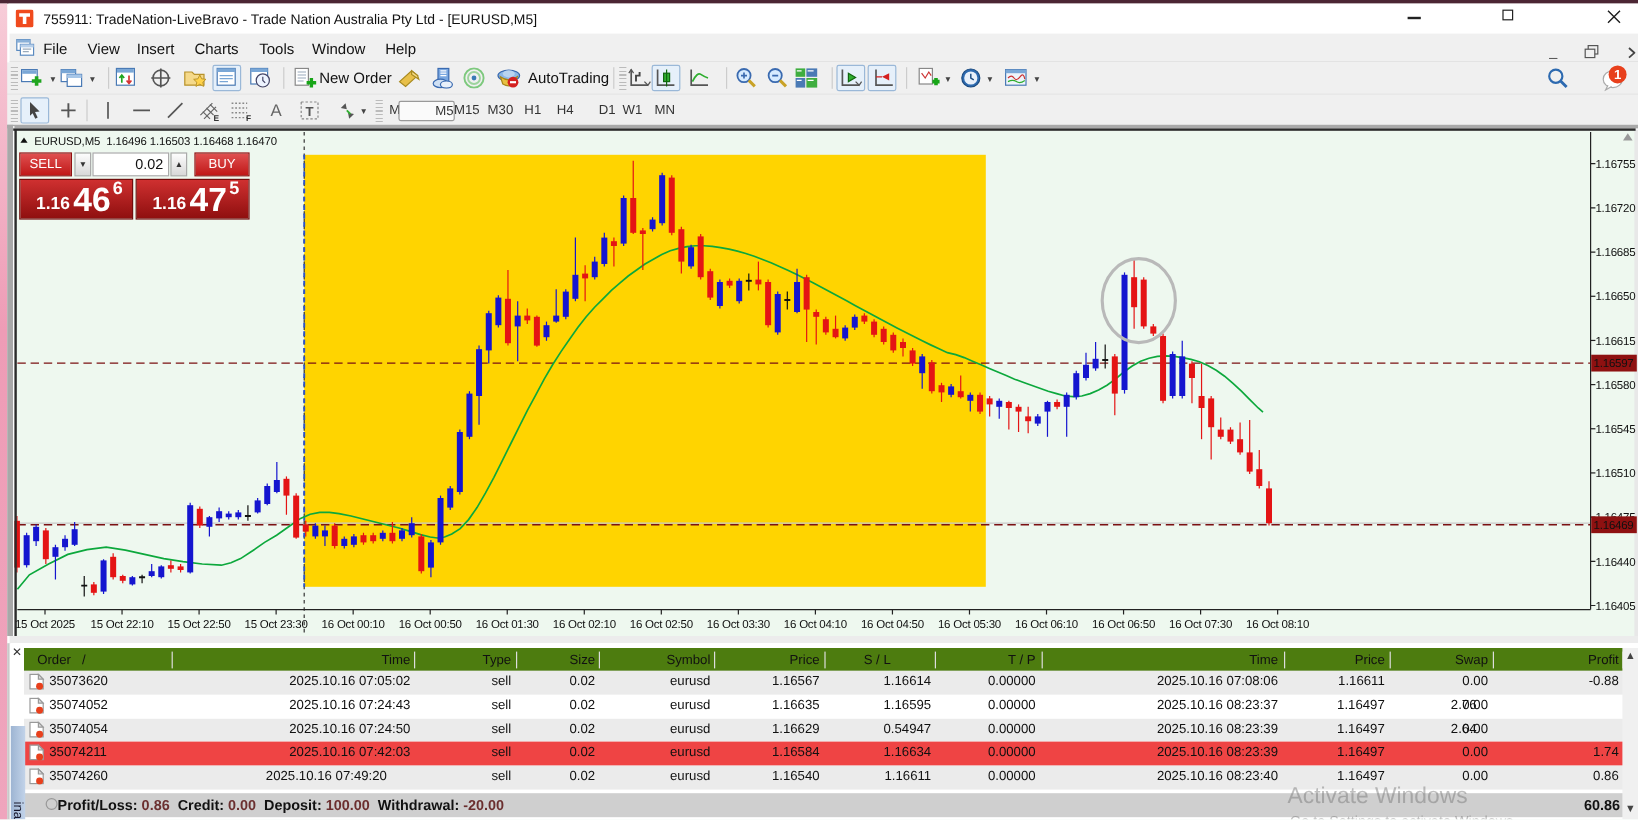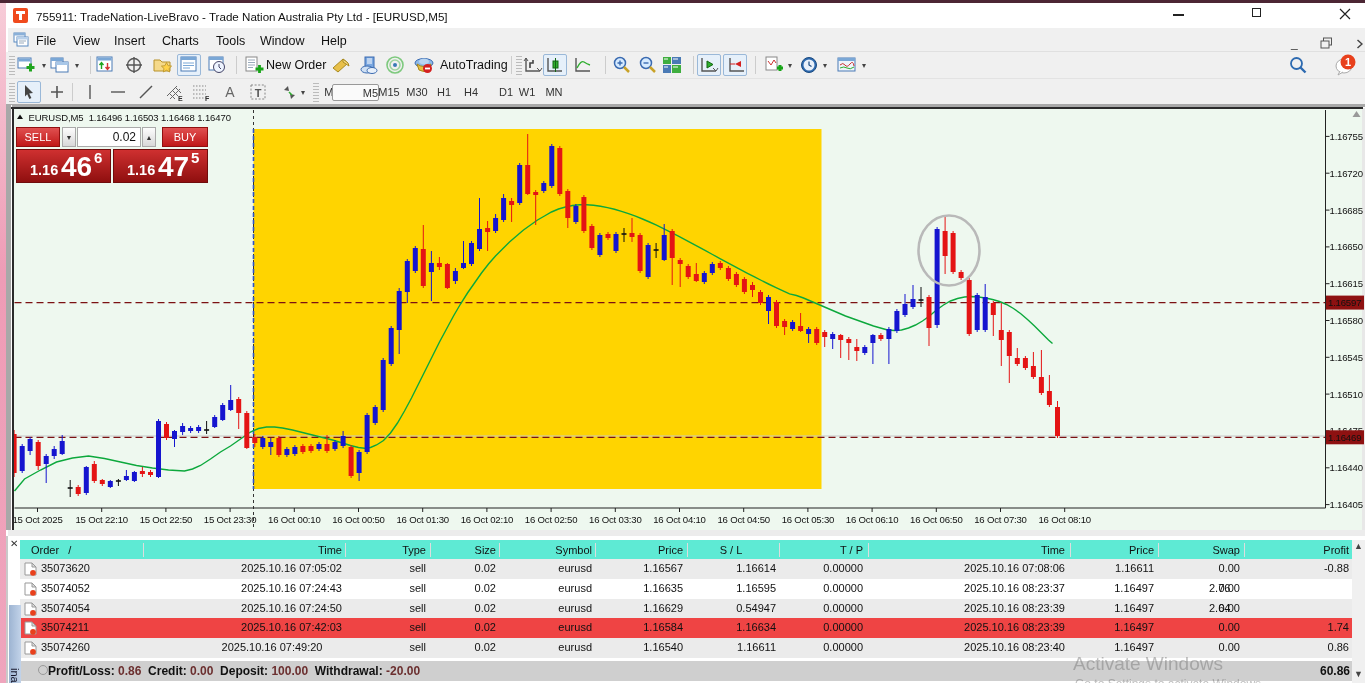--- a/index.html
+++ b/index.html
@@ -7,21 +7,21 @@
 .tb{position:absolute;left:0;right:0;background:#f0f0f0;border-bottom:1px solid #e3e3e3}
 .tbtn{display:inline-flex;height:22px;top:2px;align-items:center;justify-content:center}
 .tbtn.pressed{background:#e6f0fa;border:1px solid #9ab8d8;border-radius:2px}
 .dd{font-size:8px;color:#444;margin:0 3px 0 0}
 .tsep{width:1px;height:18px;background:#ccc}
 .thandle{width:6px;height:20px;background:repeating-linear-gradient(0deg,#bbb 0 1px,#f0f0f0 1px 3px)}
 .tlabel{font-size:12.5px;color:#111}
 .tfb{font-size:11px;color:#333;top:5px;height:17px;line-height:16px}
 .tfb.pressed{background:#fafafa;border:1px solid #999;border-radius:2px}
 .mitem{position:absolute;top:34px;font-size:12.5px;color:#111}
-.hdrrow{position:absolute;left:12px;top:4px;width:1334px;height:20px;font-size:11px;color:#111;background:#5eead4;border-bottom:1px solid #e0e0e0;line-height:20px}
+.hdrrow{position:absolute;left:12px;top:4px;width:1334px;height:20px;font-size:11px;color:#111;background:#4d7c0f;border-bottom:1px solid #e0e0e0;line-height:20px}
 .trow{position:absolute;left:12px;width:1334px;height:19.8px;font-size:11px;color:#111;line-height:19.8px}
 .ax{font:11px "Liberation Sans",sans-serif;fill:#111}
 </style></head>
 <body>
 
 <div style="position:absolute;left:0;top:0;width:1365px;height:3px;background:#4c2634"></div>
 
 <div style="position:absolute;left:7px;top:3px;width:1358px;height:25px;background:#fff"></div>
 
 <span style="position:absolute;left:13px;top:8px"><svg width="15" height="15" viewBox="0 0 15 15" style="">

